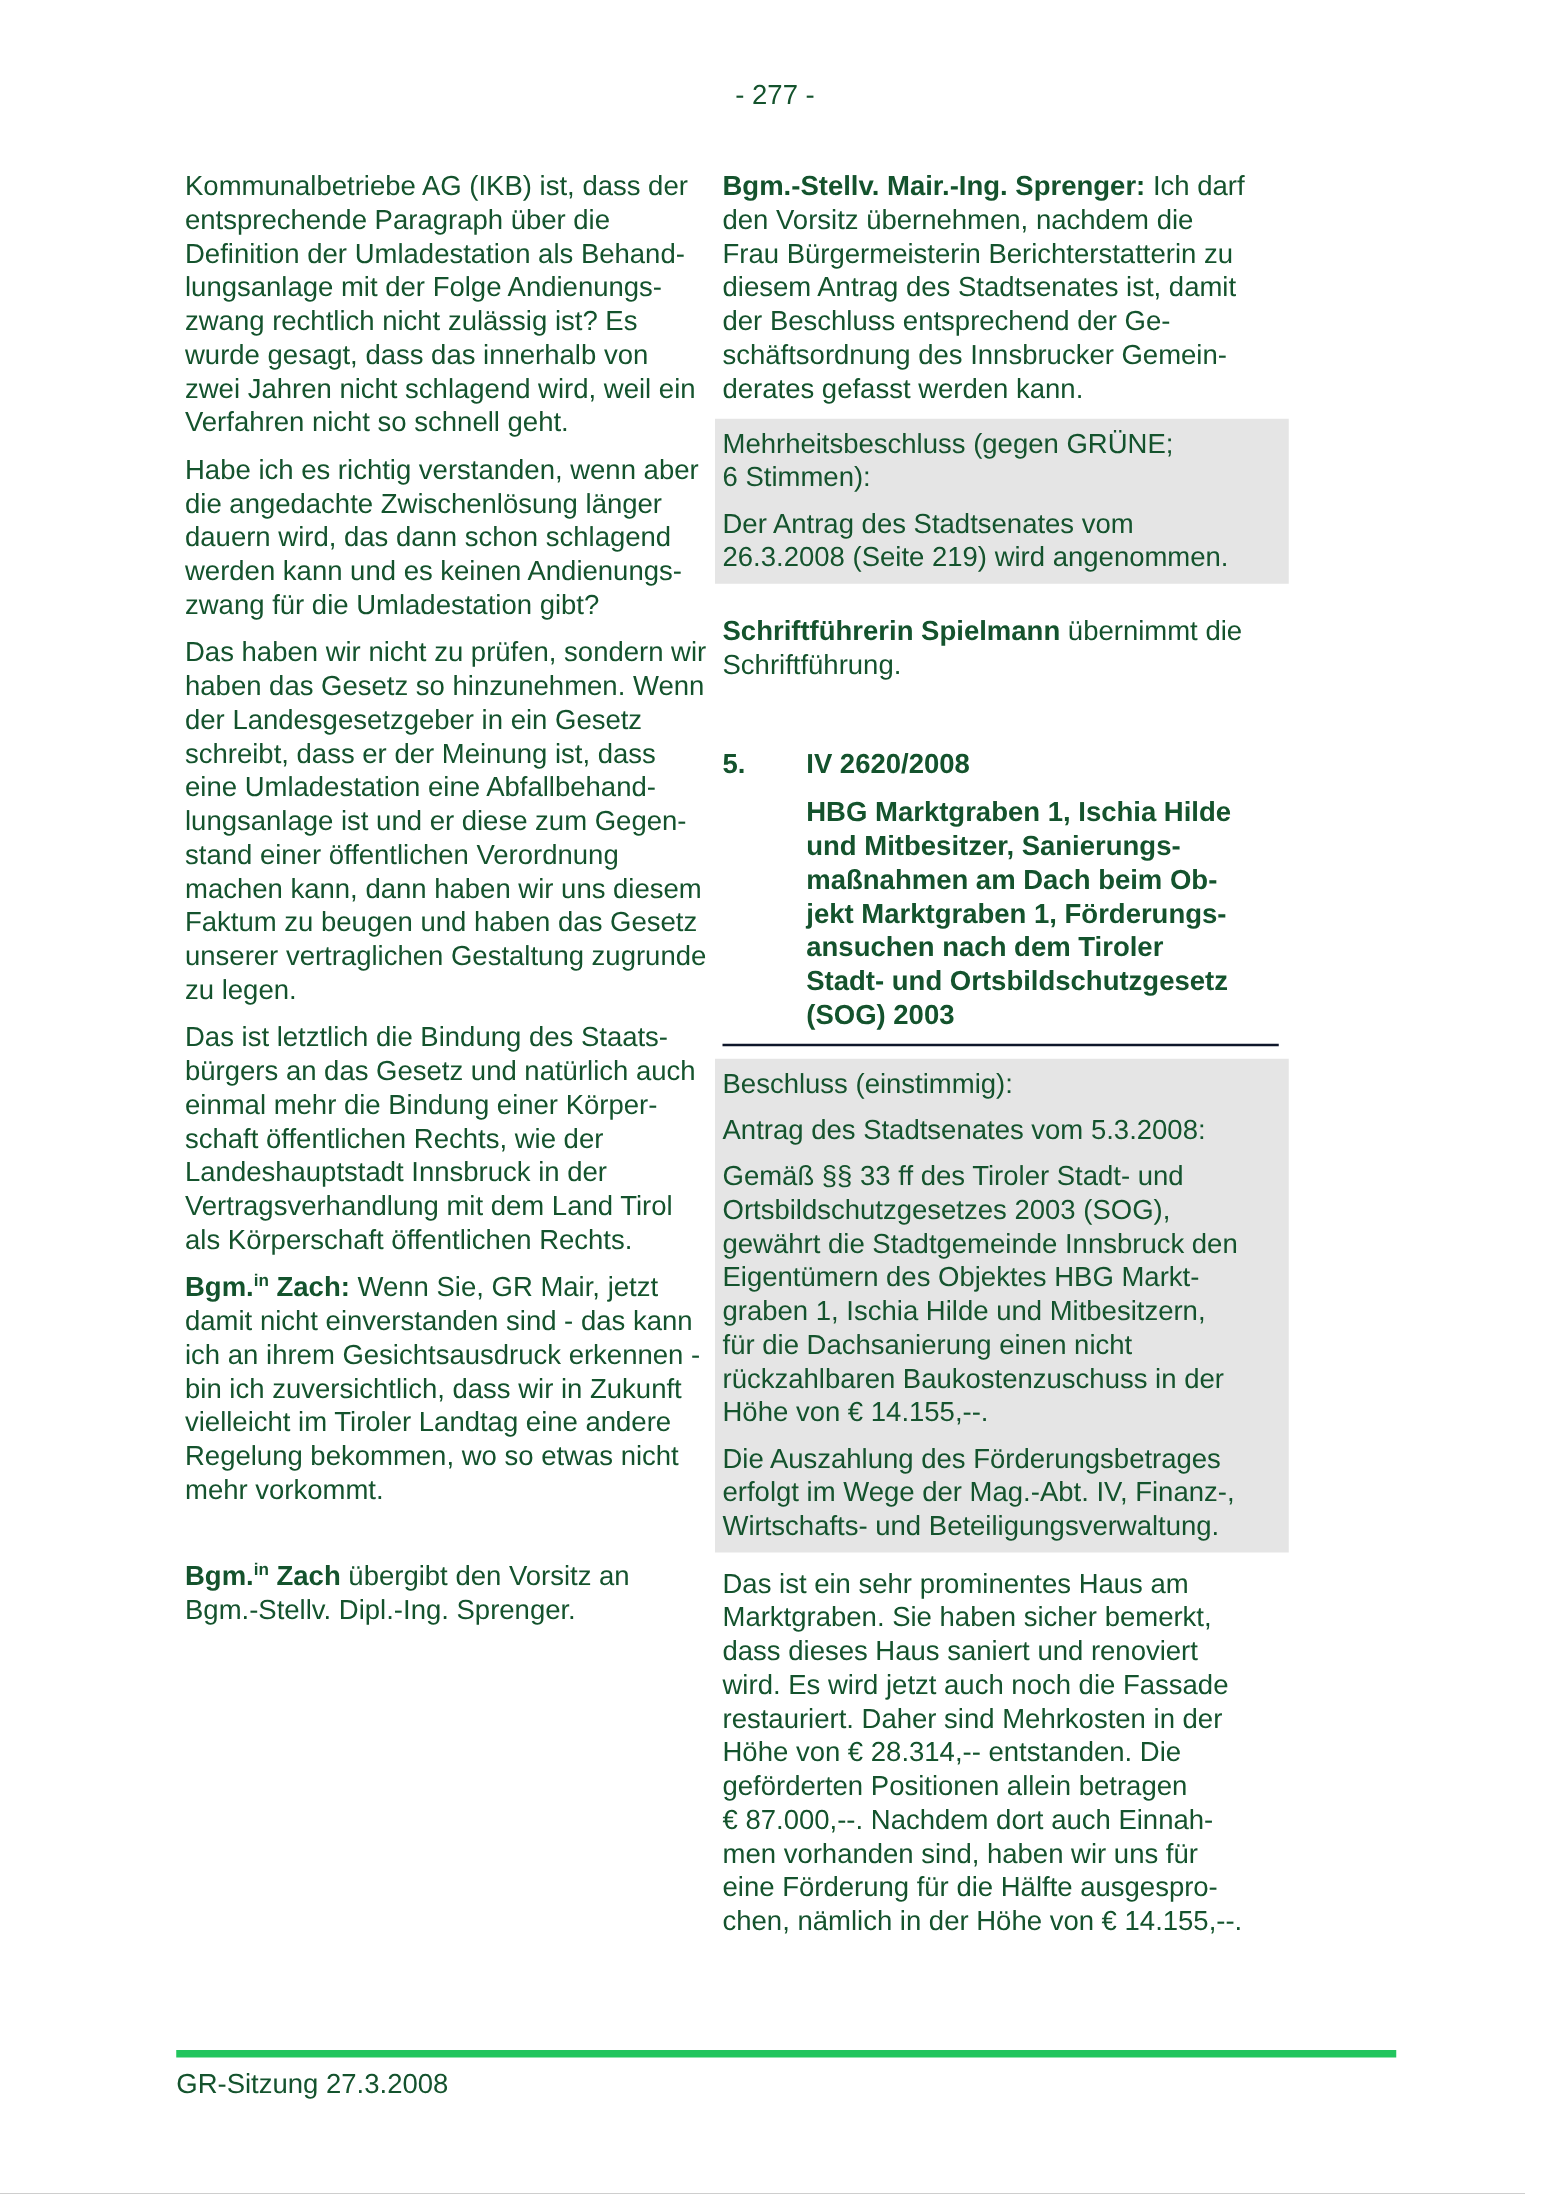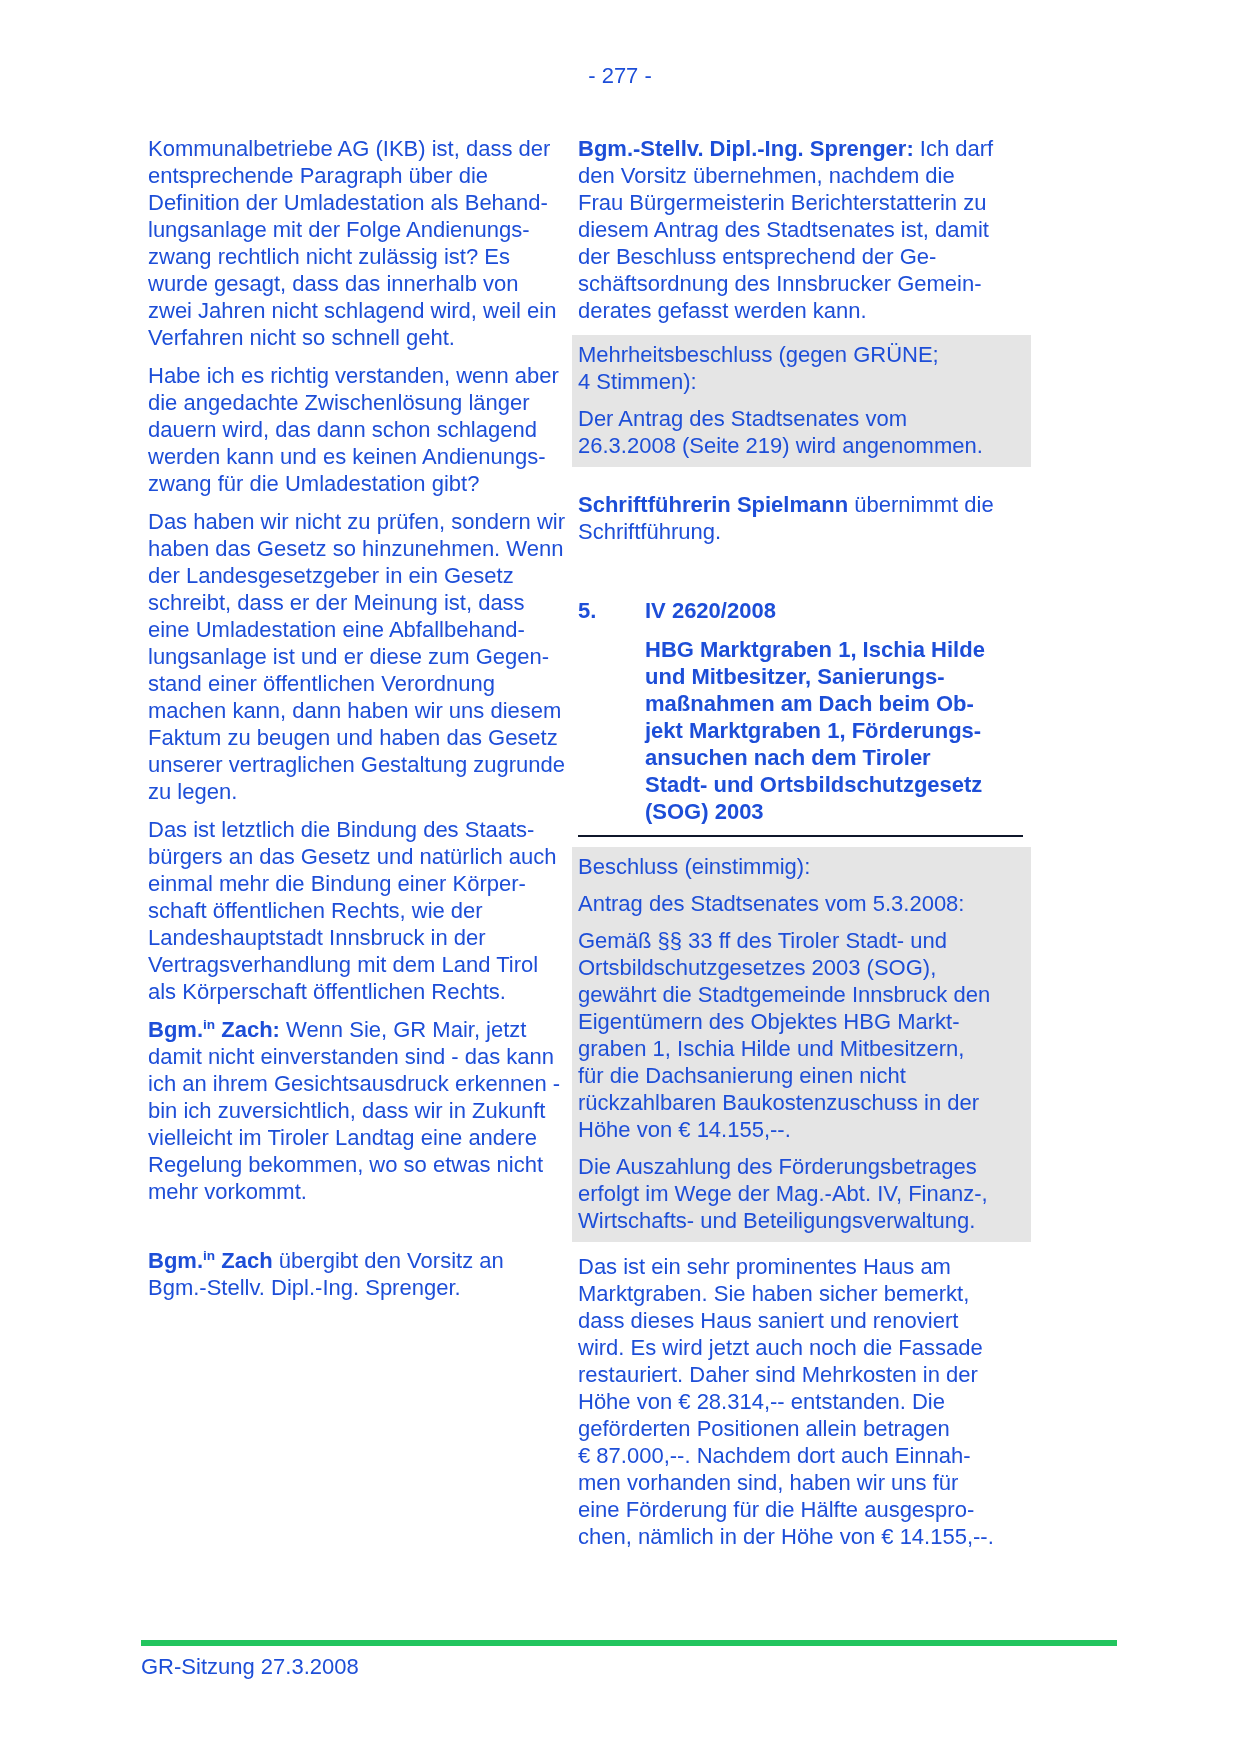--- a/index.html
+++ b/index.html
@@ -2,21 +2,21 @@
 <html><head>
 <meta charset="utf-8">
 <style>
   html, body { margin: 0; padding: 0; background: #888; }
   .page {
     position: relative;
     width: 1240px;
     height: 1755px;
     margin: 0 auto;
     background: #ffffff;
-    color: #1d4ed8;
+    color: #14532d;
     font-family: "Liberation Sans", sans-serif;
     font-size: 22px;
     line-height: 27px;
   }
   .page-number {
     position: absolute;
     top: 62px;
     left: 0;
     width: 100%;
     text-align: center;
@@ -121,31 +121,31 @@
 ich an ihrem Gesichtsausdruck erkennen -
 bin ich zuversichtlich, dass wir in Zukunft
 vielleicht im Tiroler Landtag eine andere
 Regelung bekommen, wo so etwas nicht
 mehr vorkommt.</span></p>
       <p class="par handover"><b><span>Bgm.</span><sup>in</sup><span> Zach</span></b><span> übergibt den Vorsitz an
 Bgm.-Stellv. Dipl.-Ing. Sprenger.</span></p>
     </div>
 
     <div class="col-right">
-      <p class="par"><b>Bgm.-Stellv. Dipl.-Ing. Sprenger:</b><span> Ich darf
+      <p class="par"><b>Bgm.-Stellv. Mair.-Ing. Sprenger:</b><span> Ich darf
 den Vorsitz übernehmen, nachdem die
 Frau Bürgermeisterin Berichterstatterin zu
 diesem Antrag des Stadtsenates ist, damit
 der Beschluss entsprechend der Ge-
 schäftsordnung des Innsbrucker Gemein-
 derates gefasst werden kann.</span></p>
 
       <div class="shaded">
         <p class="par">Mehrheitsbeschluss (gegen GRÜNE;
-4 Stimmen):</p>
+6 Stimmen):</p>
         <p class="par">Der Antrag des Stadtsenates vom
 26.3.2008 (Seite 219) wird angenommen.</p>
       </div>
 
       <p class="par spielmann"><b>Schriftführerin Spielmann</b><span> übernimmt die
 Schriftführung.</span></p>
 
       <div class="agenda">
         <div class="agenda-head">
           <span class="agenda-num">5.</span>

